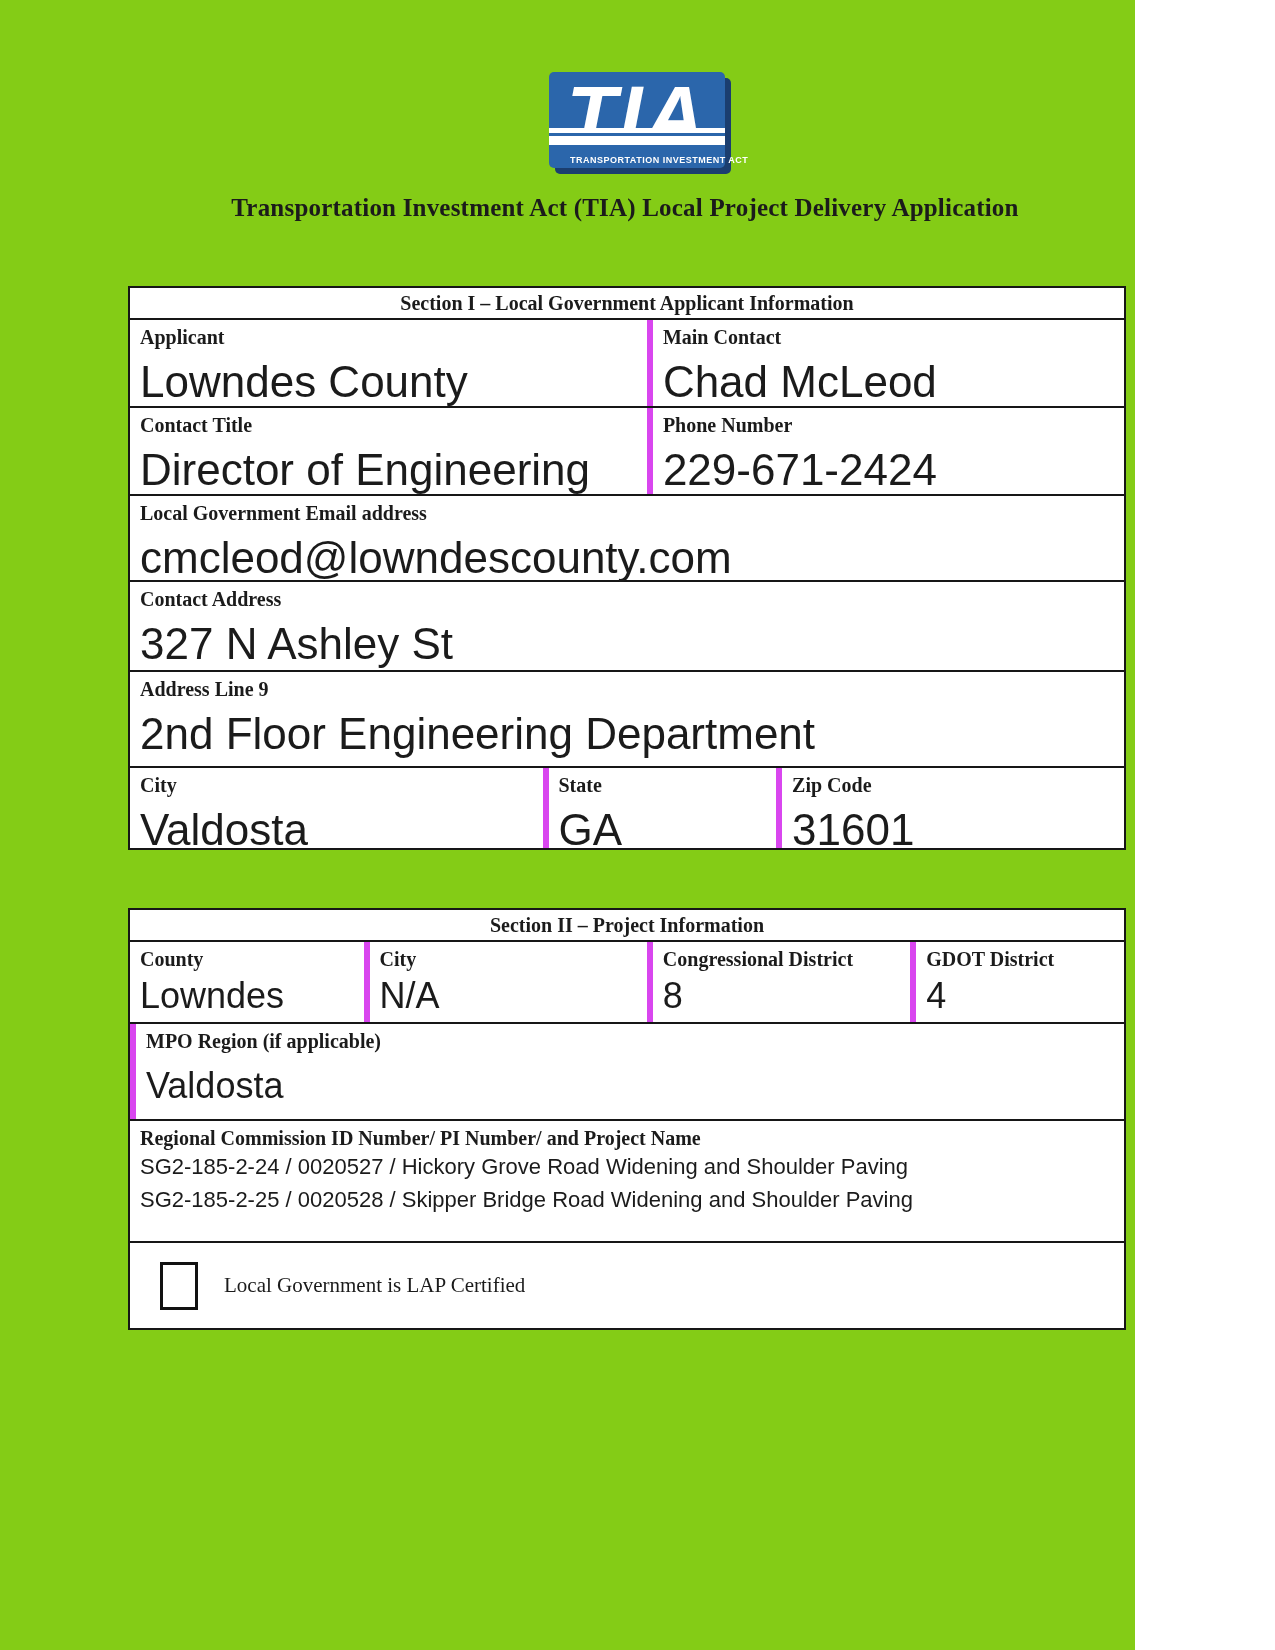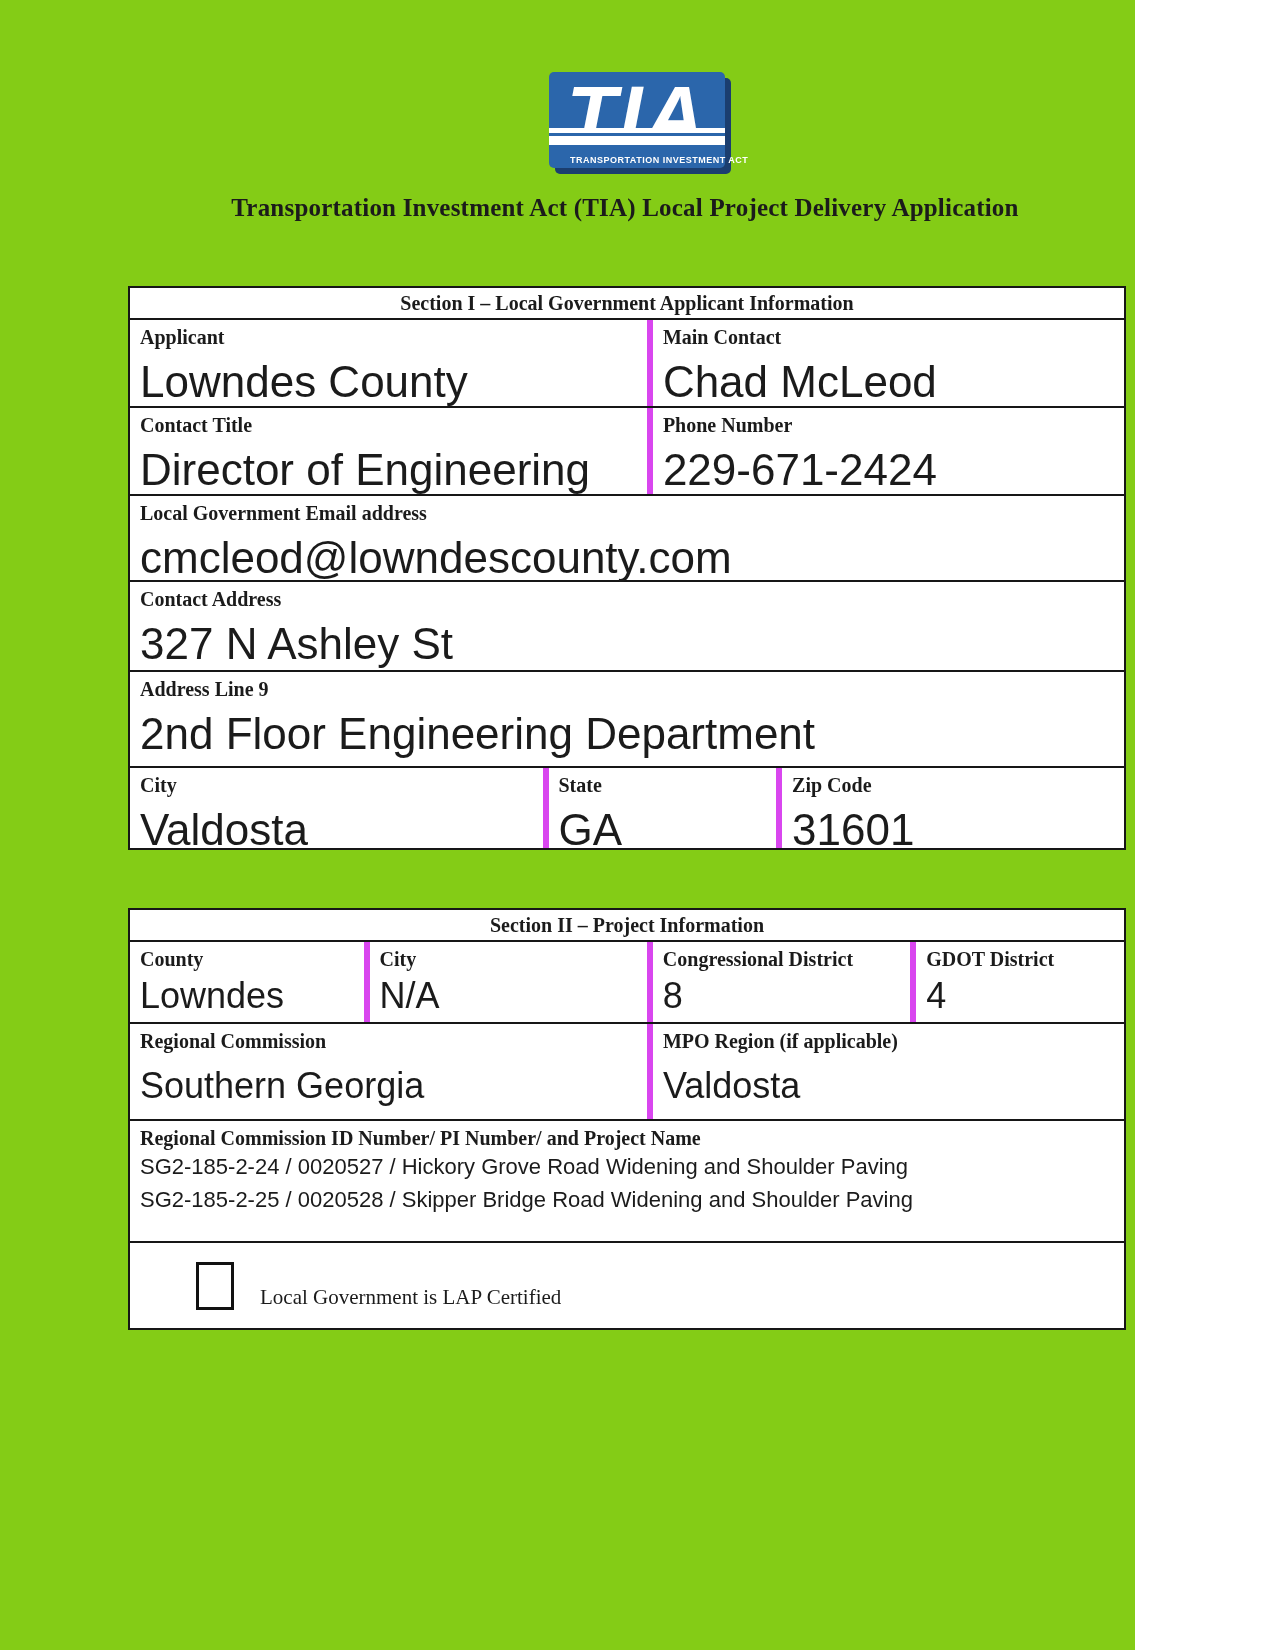--- a/index.html
+++ b/index.html
@@ -57,21 +57,21 @@
     font-family:"Liberation Sans","DejaVu Sans",sans-serif;
     font-size:44px; line-height:1.05; margin-top:10px; white-space:nowrap;
   }
   .val2 { font-size:36px; margin-top:6px; }
   .gap-top { margin-top:14px; }
   .rc-line {
     font-family:"Liberation Sans","DejaVu Sans",sans-serif;
     font-size:22px; line-height:1.5; white-space:nowrap;
   }
   .lap-row { align-items:center; }
-  .lap-inner { display:flex; align-items:flex-end; gap:26px; padding-left:66px; }
+  .lap-inner { display:flex; align-items:center; gap:26px; padding-left:30px; }
   .checkbox {
     width:32px; height:42px; border:3px solid #111111; background:#ffffff;
     flex:0 0 auto;
   }
   .lap-label { font-size:21px; }
 </style>
 </head>
 <body>
 
 <div class="page">
@@ -166,24 +166,20 @@
         <div class="lbl">Congressional District</div>
         <div class="val val2">8</div>
       </div>
       <div class="cell bl" style="width:21.5%">
         <div class="lbl">GDOT District</div>
         <div class="val val2">4</div>
       </div>
     </div>
 
     <div class="row" style="height:95px">
-      <div class="cell" style="width:52%">
-        <div class="lbl">Regional Commission</div>
-        <div class="val val2 gap-top">Southern Georgia</div>
-      </div>
       <div class="cell bl" style="width:48%">
         <div class="lbl">MPO Region (if applicable)</div>
         <div class="val val2 gap-top">Valdosta</div>
       </div>
     </div>
 
     <div class="row" style="height:120px">
       <div class="cell" style="width:100%">
         <div class="lbl">Regional Commission ID Number/ PI Number/ and Project Name</div>
         <div class="rc-line">SG2-185-2-24 / 0020527 / Hickory Grove Road Widening and Shoulder Paving</div>

